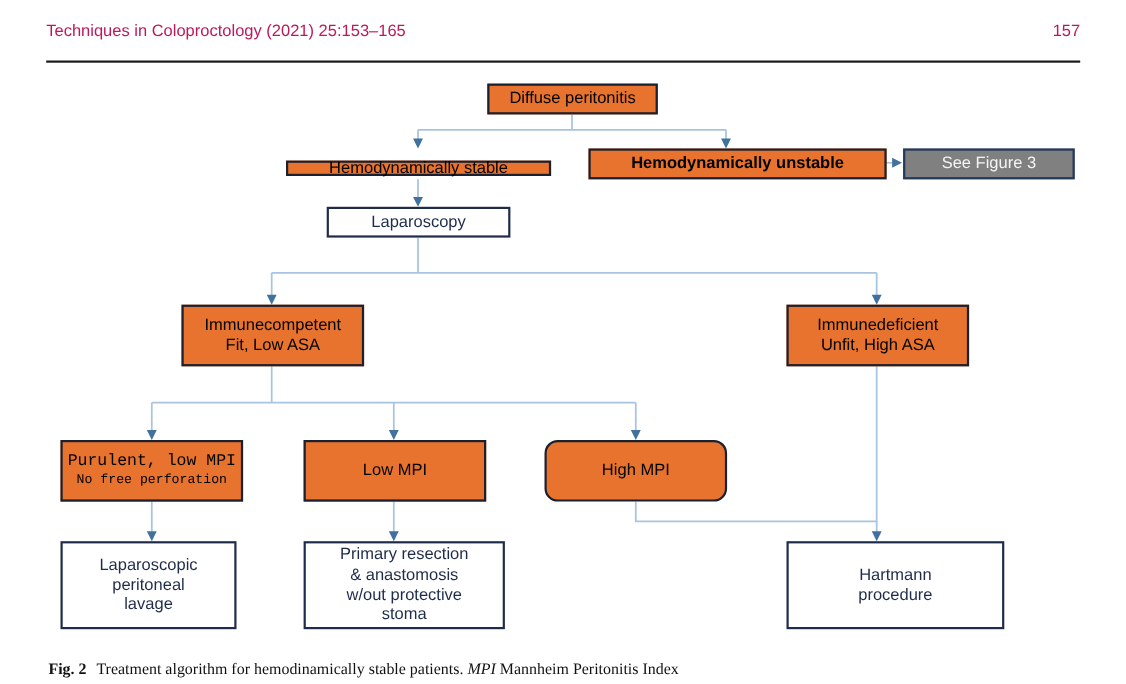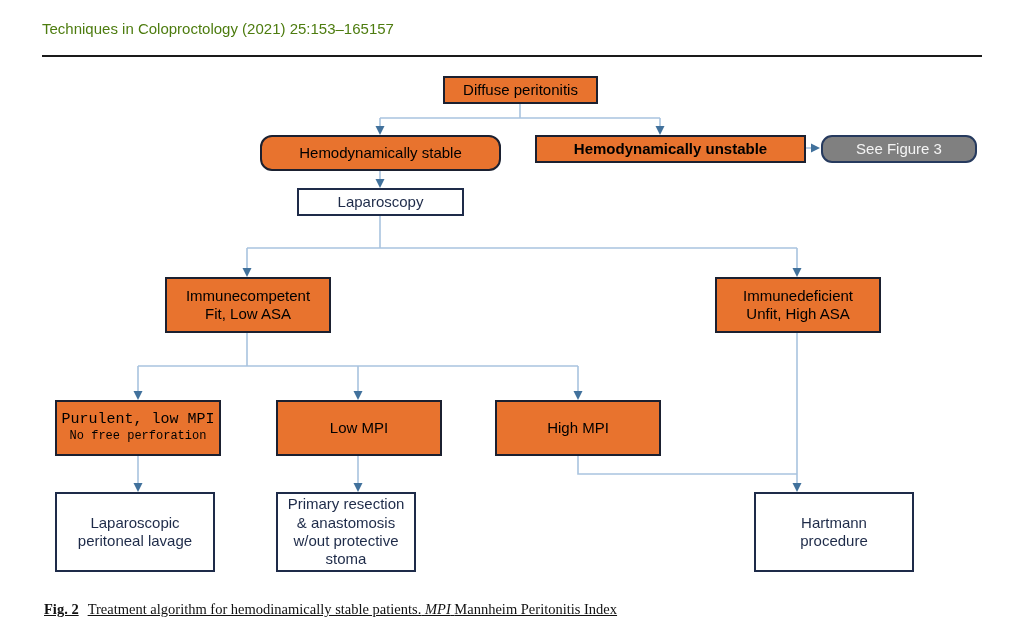--- a/index.html
+++ b/index.html
@@ -1,42 +1,42 @@
 <!DOCTYPE html>
 <html><head>
 <meta charset="utf-8">
 <style>
   html,body{margin:0;padding:0;background:#ffffff;}
   #page{position:relative;width:1024px;height:622px;background:#ffffff;overflow:hidden;
         font-family:"Liberation Sans",sans-serif;}
 
   
   .hdr{position:absolute;left:42px;right:42px;top:20px;display:flex;
-       align-items:baseline;
-       font-size:15px;color:#4d7c0f;}
+       justify-content:space-between;align-items:baseline;
+       font-size:15px;color:#be185d;}
   .hdr-rule{position:absolute;left:42px;right:42px;top:55px;height:2px;background:#1a1a1a;}
 
   
   .node{position:absolute;box-sizing:border-box;display:flex;flex-direction:column;
         align-items:center;justify-content:center;text-align:center;
         font-size:15px;line-height:1.22;}
   .node.orange{background:#E8732E;border:2.5px solid #1B2030;color:#000000;}
   .node.gray{background:#808080;border:2.5px solid #263A5E;color:#F4F4F4;}
-  .node.plain{background:#ffffff;border:2px solid #1E2B49;color:#1E2B49;padding:0 8px;}
+  .node.plain{background:#ffffff;border:2px solid #1E2B49;color:#1E2B49;padding:0 26px;}
   .node.narrow{padding:0 30px;}
   .node .sub{display:block;}
   .node .sub-small{display:block;font-size:12px;line-height:1.3;}
   .node span{display:block;}
 
   
   #connectors{position:absolute;left:0;top:0;pointer-events:none;}
 
   
   .caption{position:absolute;left:44px;top:601px;font-family:"Liberation Serif",serif;
-           font-size:14.5px;color:#111111;text-decoration:underline;}
+           font-size:14.5px;color:#111111;}
   .caption .figlab{font-weight:bold;margin-right:9px;}
   .caption .abbr{font-style:italic;}
 </style>
 </head>
 <body>
 
 <div id="page">
 
   <div class="hdr">
     <span>Techniques in Coloproctology (2021) 25:153–165</span>
@@ -67,29 +67,29 @@
       <path d="M133.5,483 L142.5,483 L138,492 Z"></path>
       <path d="M353.5,483 L362.5,483 L358,492 Z"></path>
       <path d="M792.5,483 L801.5,483 L797,492 Z"></path>
     </g>
   </svg>
 
   <div class="node orange" style="left:443px;top:76px;width:155px;height:28px;">
     <span>Diffuse peritonitis</span>
   </div>
 
-  <div class="node orange" style="left:260px;top:135px;width:241px;height:36px;border-radius:12px;">
+  <div class="node orange" style="left:260px;top:146px;width:241px;height:14px;">
     <span>Hemodynamically stable</span>
   </div>
 
   <div class="node orange" style="left:535px;top:135px;width:271px;height:28px;font-weight:bold;">
     <span>Hemodynamically unstable</span>
   </div>
 
-  <div class="node gray" style="left:821px;top:135px;width:156px;height:28px;border-radius:11px;">
+  <div class="node gray" style="left:821px;top:135px;width:156px;height:28px;">
     <span>See Figure 3</span>
   </div>
 
   <div class="node plain" style="left:297px;top:188px;width:167px;height:28px;">
     <span>Laparoscopy</span>
   </div>
 
   <div class="node orange" style="left:715px;top:277px;width:166px;height:56px;">
     <span>Immunedeficient</span>
     <span class="sub">Unfit, High ASA</span>
@@ -102,33 +102,33 @@
 
   <div class="node orange" style="left:55px;top:400px;width:166px;height:56px;font-family:Liberation Mono, monospace;">
     <span>Purulent, low MPI</span>
     <span class="sub-small">No free perforation</span>
   </div>
 
   <div class="node orange" style="left:276px;top:400px;width:166px;height:56px;">
     <span>Low MPI</span>
   </div>
 
-  <div class="node orange" style="left:495px;top:400px;width:166px;height:56px;">
+  <div class="node orange" style="left:495px;top:400px;width:166px;height:56px;border-radius:12px;">
     <span>High MPI</span>
   </div>
 
   <div class="node plain" style="left:55px;top:492px;width:160px;height:80px;">
     <span>Laparoscopic peritoneal lavage</span>
   </div>
 
-  <div class="node plain" style="left:276px;top:492px;width:140px;height:80px;">
+  <div class="node plain" style="left:276px;top:492px;width:183px;height:80px;">
     <span>Primary resection &amp; anastomosis w/out protective stoma</span>
   </div>
 
-  <div class="node plain narrow" style="left:715px;top:492px;width:160px;height:80px;margin-left:39px;">
+  <div class="node plain narrow" style="left:715px;top:492px;width:198px;height:80px;">
     <span>Hartmann procedure</span>
   </div>
 
   <div class="caption">
     <span class="figlab">Fig. 2</span><span>Treatment algorithm for hemodinamically stable patients.</span>
     <span class="abbr">MPI</span>
     <span>Mannheim Peritonitis Index</span>
   </div>
 
 </div>

